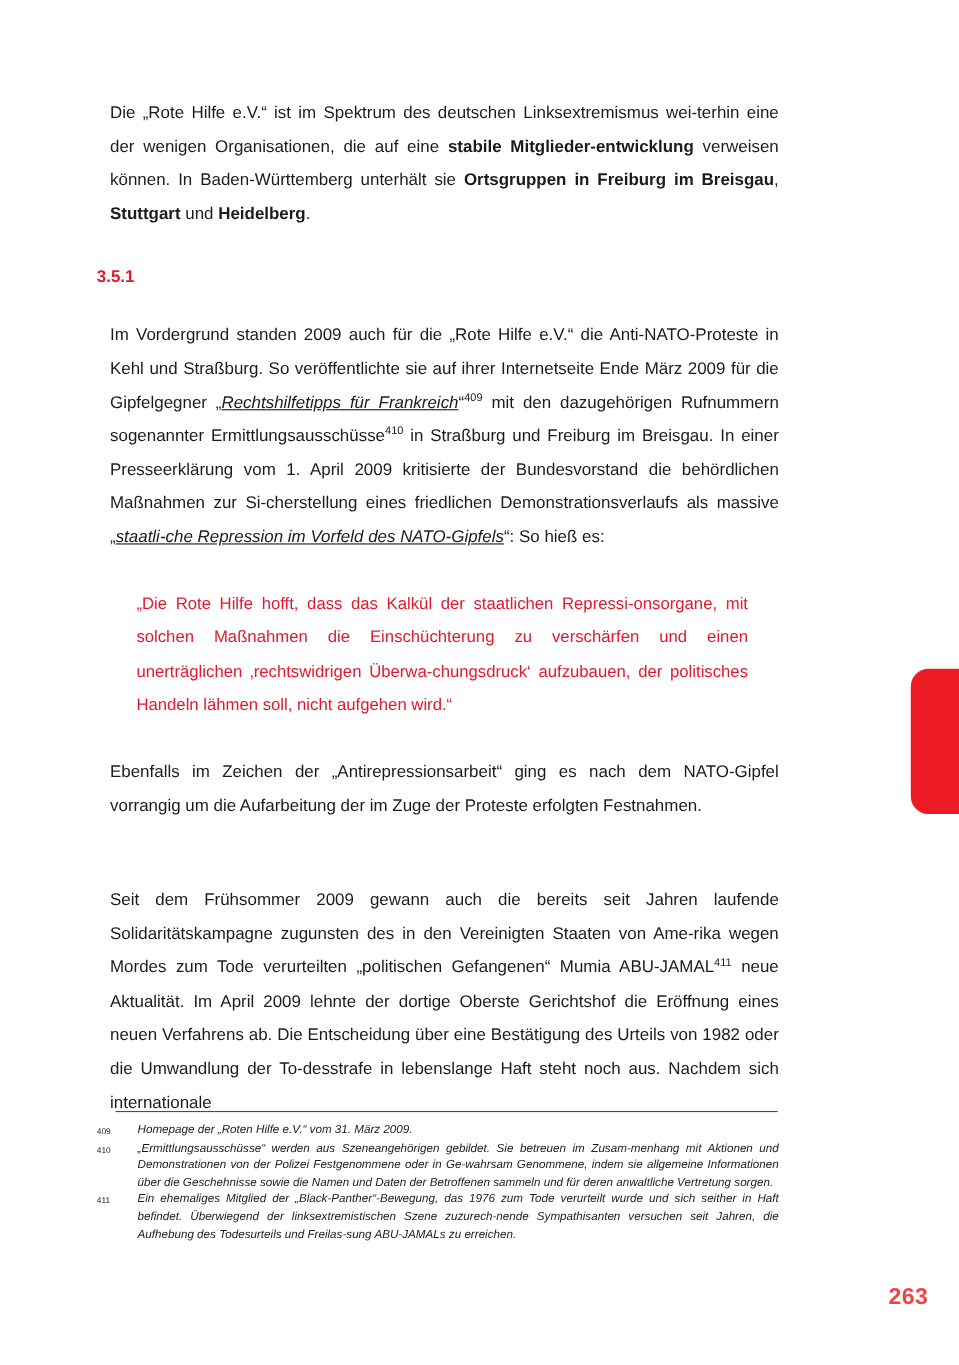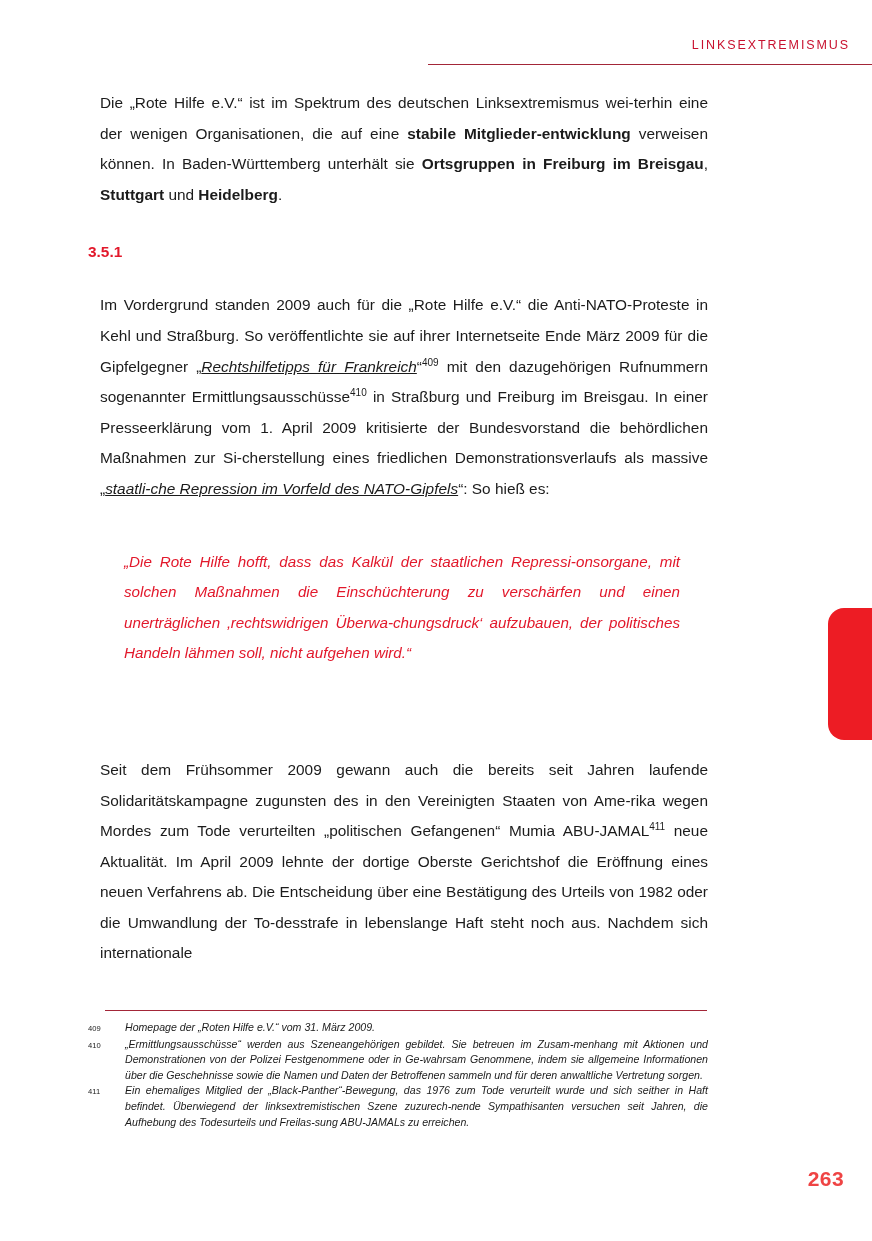--- a/index.html
+++ b/index.html
@@ -104,26 +104,24 @@
     width: 68px;
     flex: 0 0 68px;
   }
   .heading .txt { flex: 1 1 auto; }
 
   
   .quote {
     margin-left: 36px;
     width: 556px;
     color: #e2182b;
-    font-style: italic;
     font-size: 15.2px;
     line-height: 30.6px;
     text-align: justify;
     text-justify: inter-word;
-    margin-top: 12px;
   }
 
   
   .footnotes {
     position: absolute;
     left: 88px;
     top: 1010px;
     width: 620px;
   }
   .fn-rule {
@@ -163,24 +161,20 @@
     font-weight: 700;
     color: #ef4444;
     letter-spacing: 0.4px;
   }
 </style>
 </head>
 <body>
 
 <div class="page">
 
-  <div class="header">
-    <div class="header-title">LINKSEXTREMISMUS</div>
-    <div class="header-rule"></div>
-  </div>
 
   <div class="side-tab"></div>
 
   <div class="content">
 
     <p class="body"><span>Die „Rote Hilfe e.V.“ ist im Spektrum des deutschen Linksextremismus wei-terhin eine der wenigen Organisationen, die auf eine </span><b>stabile Mitglieder-entwicklung</b><span> verweisen können. In Baden-Württemberg unterhält sie </span><b>Ortsgruppen in Freiburg im Breisgau</b><span>, </span><b>Stuttgart</b><span> und </span><b>Heidelberg</b><span>.</span></p>
 
     <div class="gap-lg"></div>
 
     <div class="heading">
@@ -190,20 +184,21 @@
     <div class="gap-md"></div>
 
     <p class="body"><span>Im Vordergrund standen 2009 auch für die „Rote Hilfe e.V.“ die Anti-NATO-Proteste in Kehl und Straßburg. So veröffentlichte sie auf ihrer Internetseite Ende März 2009 für die Gipfelgegner „</span><i>Rechtshilfetipps für Frankreich</i><span>“</span><sup class="fnref">409</sup><span> mit den dazugehörigen Rufnummern sogenannter Ermittlungsausschüsse</span><sup class="fnref">410</sup><span> in Straßburg und Freiburg im Breisgau. In einer Presseerklärung vom 1. April 2009 kritisierte der Bundesvorstand die behördlichen Maßnahmen zur Si-cherstellung eines friedlichen Demonstrationsverlaufs als massive „</span><i>staatli-che Repression im Vorfeld des NATO-Gipfels</i><span>“: So hieß es:</span></p>
 
     <div class="gap-lg"></div>
 
     <div class="quote">„Die Rote Hilfe hofft, dass das Kalkül der staatlichen Repressi-onsorgane, mit solchen Maßnahmen die Einschüchterung zu verschärfen und einen unerträglichen ‚rechtswidrigen Überwa-chungsdruck‘ aufzubauen, der politisches Handeln lähmen soll, nicht aufgehen wird.“</div>
 
     <div class="gap-lg"></div>
 
+    <p class="body">Ebenfalls im Zeichen der „Antirepressionsarbeit“ ging es nach dem NATO-Gipfel vorrangig um die Aufarbeitung der im Zuge der Proteste erfolgten Festnahmen.</p>
 
     <div class="gap-lg"></div>
 
 
     <div class="gap-md"></div>
 
     <p class="body"><span>Seit dem Frühsommer 2009 gewann auch die bereits seit Jahren laufende Solidaritätskampagne zugunsten des in den Vereinigten Staaten von Ame-rika wegen Mordes zum Tode verurteilten „politischen Gefangenen“ Mumia ABU-JAMAL</span><sup class="fnref">411</sup><span> neue Aktualität. Im April 2009 lehnte der dortige Oberste Gerichtshof die Eröffnung eines neuen Verfahrens ab. Die Entscheidung über eine Bestätigung des Urteils von 1982 oder die Umwandlung der To-desstrafe in lebenslange Haft steht noch aus. Nachdem sich internationale</span></p>
 
   </div>
 

